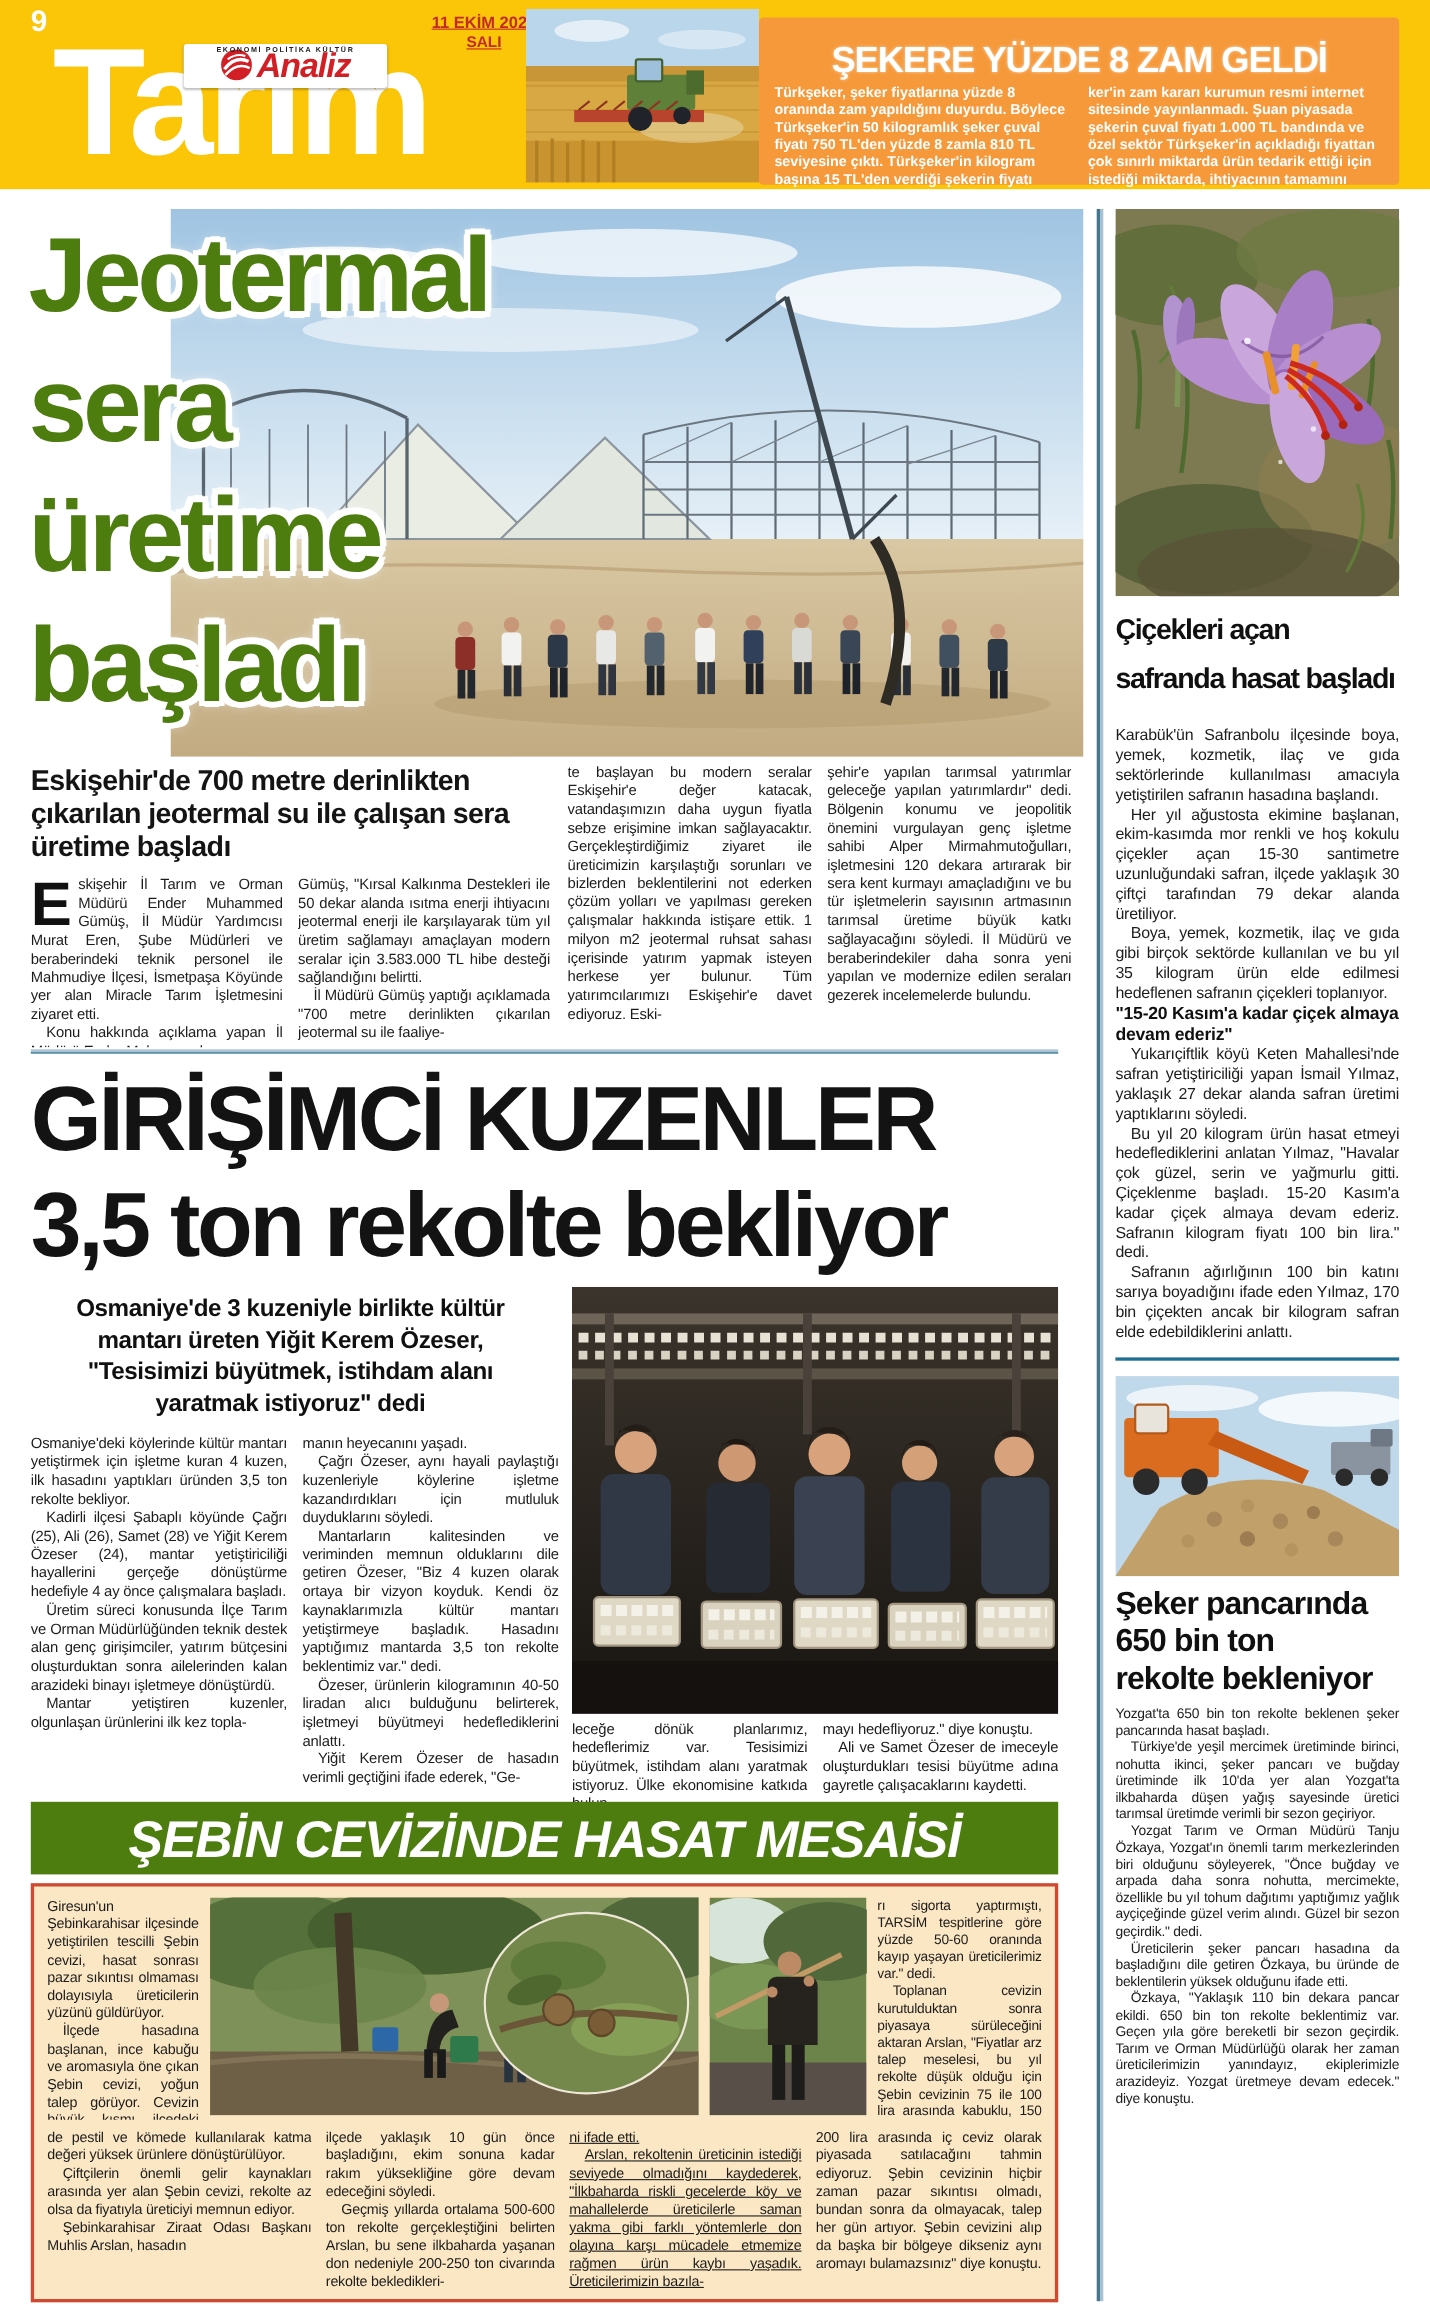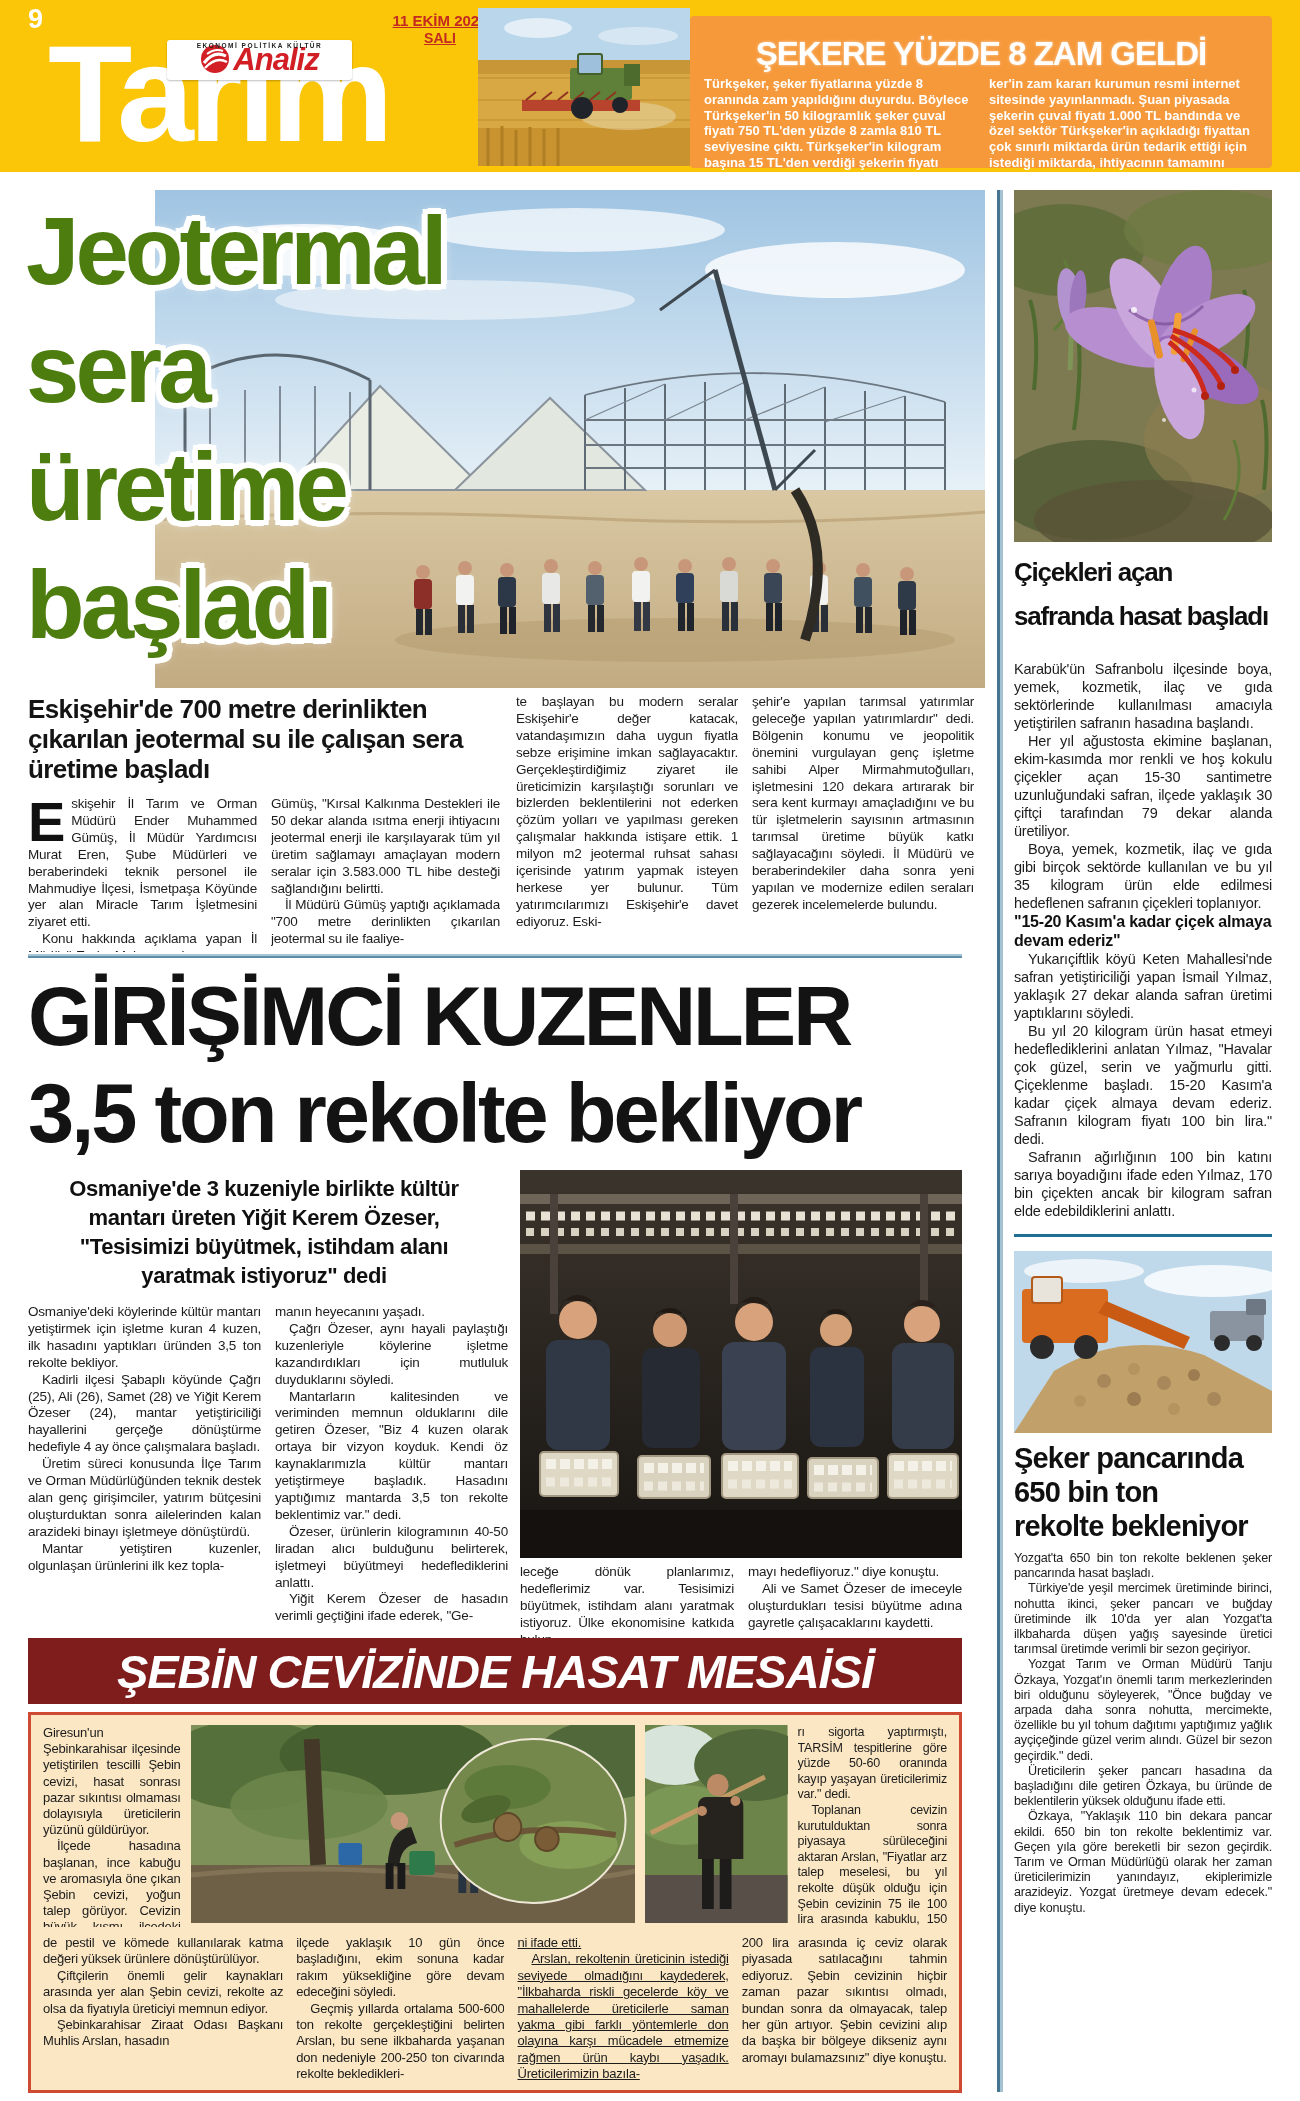--- a/index.html
+++ b/index.html
@@ -63,21 +63,21 @@
   .mushcols{display:flex;gap:12px;margin-top:8px;}
   .mushleft{width:480px;}
   .mushright{width:442px;}
   .deck{font-size:22px;line-height:29px;font-weight:800;color:#101010;text-align:center;
         padding:4px 12px 0 4px;letter-spacing:-0.4px;}
   .mushbody{display:flex;gap:14px;margin-top:14px;height:336px;overflow:hidden;}
   .mushphoto{width:442px;height:388px;}
   .under{display:flex;gap:14px;margin-top:6px;height:78px;overflow:hidden;}
 
   
-  .banner{left:28px;top:1638px;width:934px;height:66px;background:#7f1d1d;color:#fff;
+  .banner{left:28px;top:1638px;width:934px;height:66px;background:#4d7c0f;color:#fff;
           display:flex;align-items:center;justify-content:center;font-size:47px;font-weight:900;
           font-style:italic;letter-spacing:-1px;}
   .wbox{left:28px;top:1712px;width:934px;height:381px;background:#FBE7C3;
         border:3px solid #CE4A33;box-sizing:border-box;padding:10px 12px 8px 12px;}
   .wrow1{display:flex;gap:10px;height:202px;}
   .wintro{width:140px;overflow:hidden;font-size:13px;line-height:16.2px;}
   .wphotoA{width:452px;height:198px;}
   .wphotoB{width:145px;height:198px;}
   .wc4top{width:152px;overflow:hidden;font-size:12.5px;line-height:15.6px;}
   .wrow2{display:flex;gap:13px;margin-top:8px;height:150px;overflow:hidden;}

